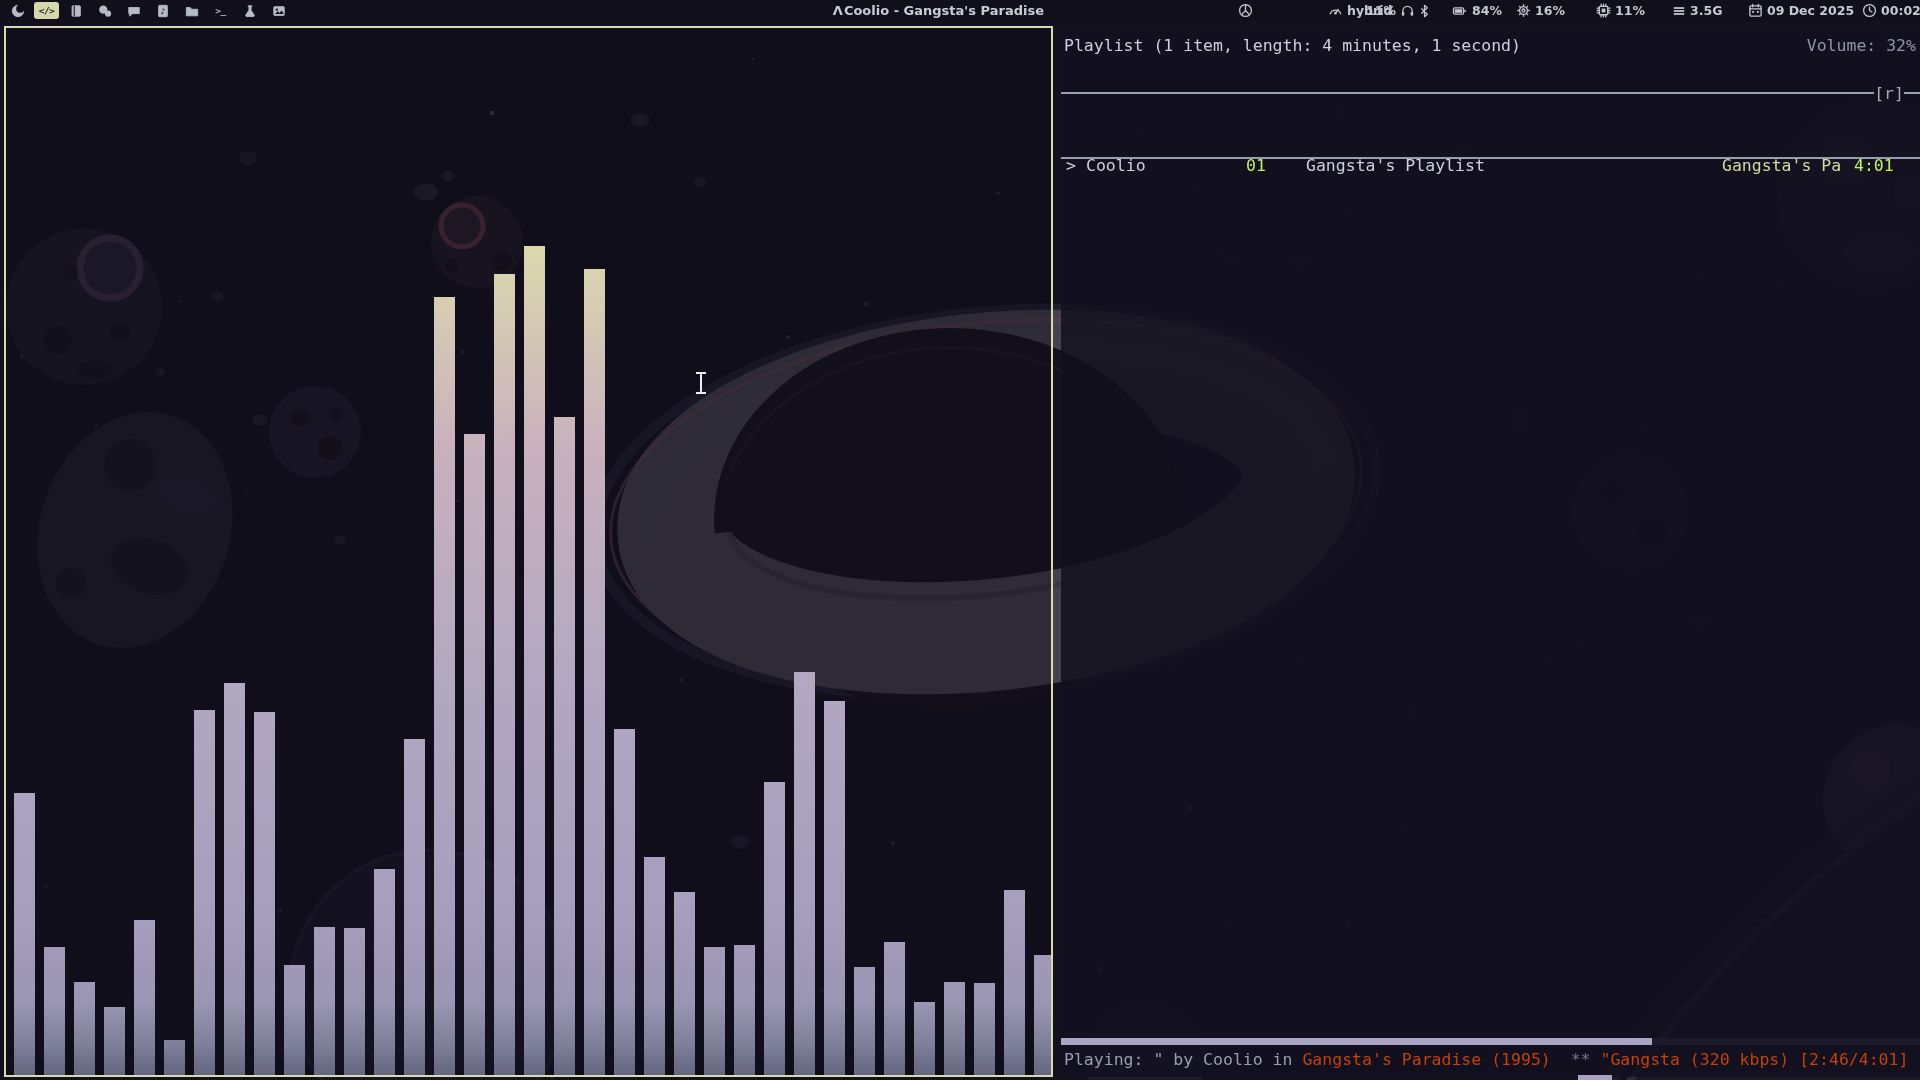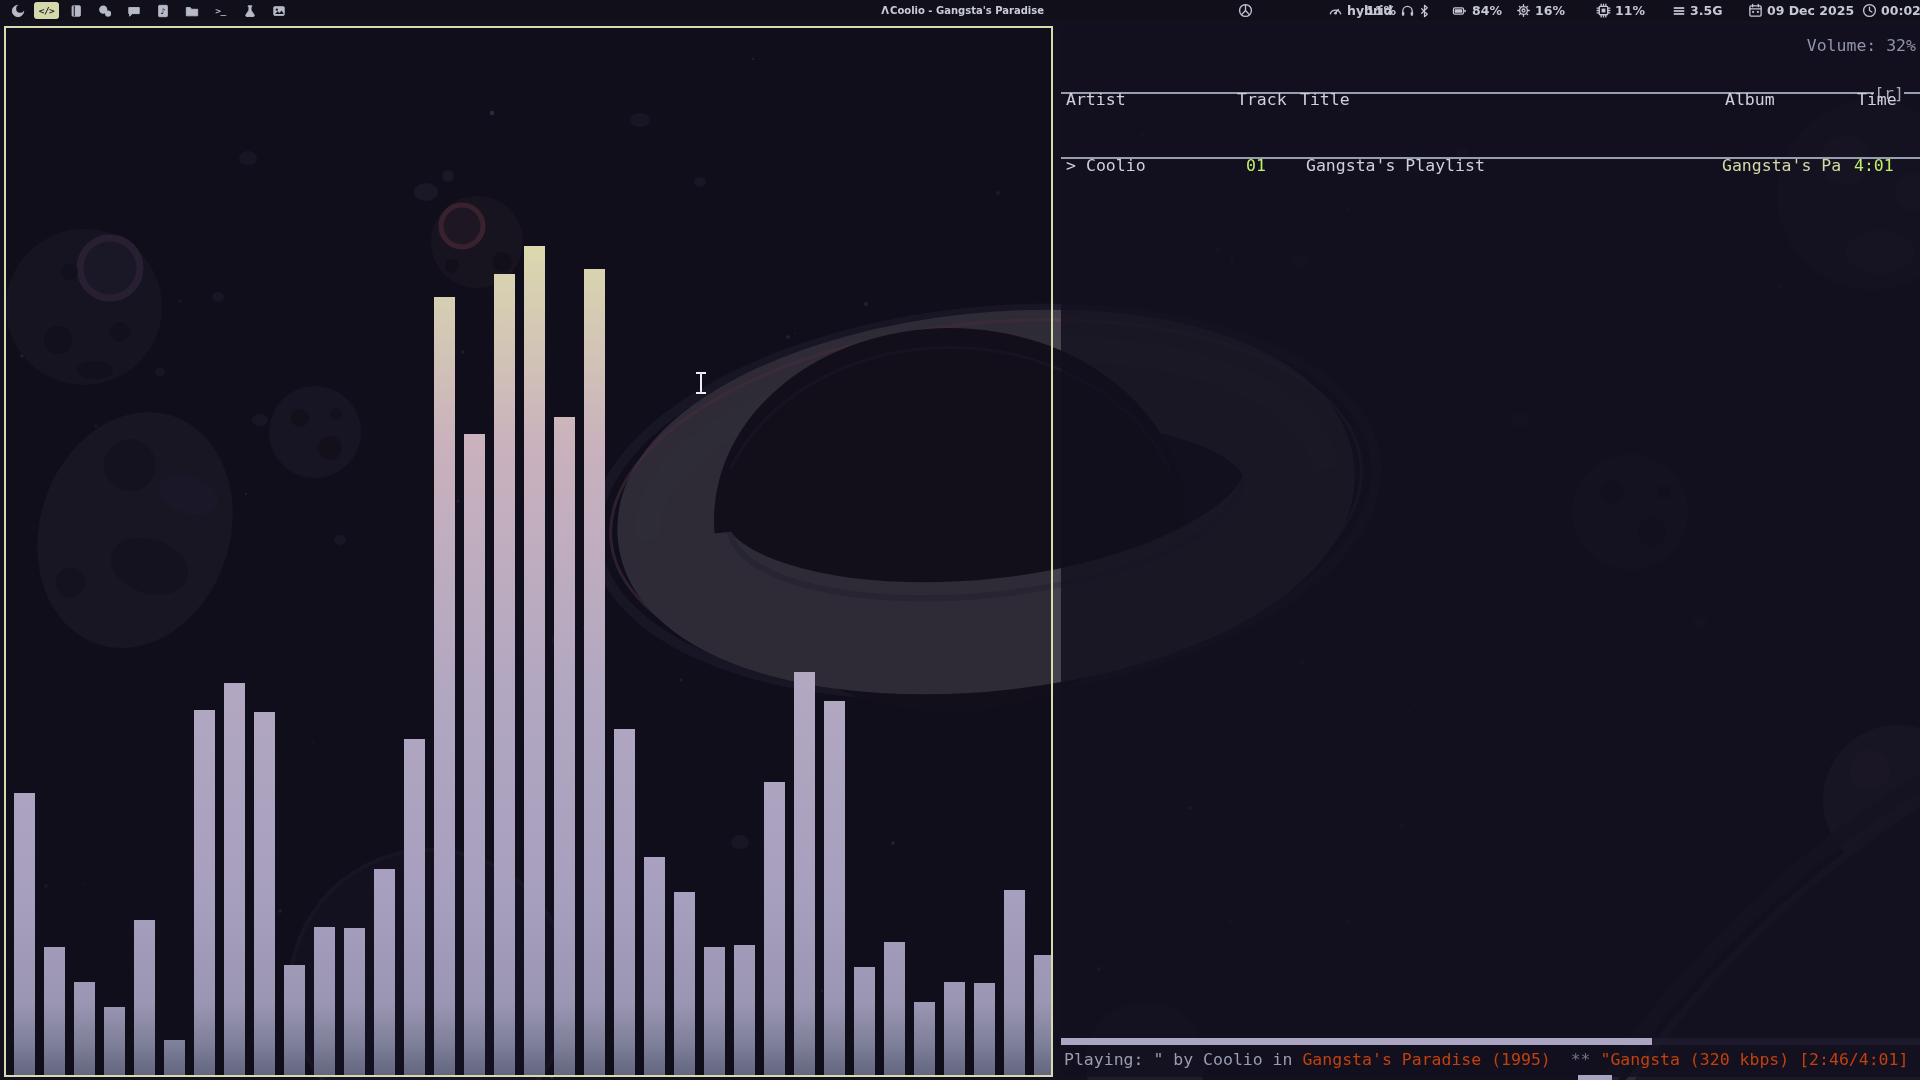--- a/index.html
+++ b/index.html
@@ -12,21 +12,21 @@
           display:flex;align-items:center}
   .ws-strip{position:absolute;left:3px;top:0;height:21px;display:flex;align-items:center}
   .ws{width:29px;height:21px;display:flex;align-items:center;justify-content:center}
   .ws .pill{width:25px;height:17px;border-radius:3px;display:flex;align-items:center;justify-content:center}
   .ws.active .pill{background:#d5d8ab}
   .ws svg{display:block}
   .ws .ico{fill:#b7bac7;stroke:#b7bac7}
   .ws .glyph{font-family:"DejaVu Sans Mono",monospace;font-weight:700;font-size:9.5px;color:#b7bac7;letter-spacing:-0.5px}
   .ws.active .glyph{color:#23222c}
   .bar-title{position:absolute;top:0;right:876px;height:21px;line-height:21px;color:#c9ccd6;
-             font-weight:700;font-size:10px;white-space:nowrap}
+             font-weight:700;font-size:13px;white-space:nowrap}
   .bar-title .ticon{font-weight:700;margin-right:1px}
   .tray-item{position:absolute;top:0;height:21px;display:flex;align-items:center;gap:4px;
              color:#c6c9d4;font-weight:700;font-size:12.5px;white-space:nowrap}
   .tray-item svg{display:block}
   .tico{stroke:#c3c6d2;fill:none;stroke-width:1.4;stroke-linecap:round;stroke-linejoin:round}
   .tico-f{fill:#c3c6d2;stroke:none}
   
   .viz-window{position:absolute;left:4px;top:26px;width:1049px;height:1051px;box-sizing:border-box;
               border:2px solid #d8dbae;background:rgba(14,12,24,.42);overflow:hidden;z-index:3}
   .bar{position:absolute;bottom:0;width:21px;
@@ -436,35 +436,29 @@
       <div class="bar" style="left: 1028px; width: 21px; height: 120px;"></div>
     </div>
   <div class="ibeam">
     <span class="cap top"></span>
     <span class="stem"></span>
     <span class="cap bot"></span>
   </div>
 </div>
 
 <div class="player-window">
+  <div class="t-line pl-title">Playlist (1 item, length: 4 minutes, 1 second)</div>
   <div class="t-line pl-volume">Volume: 32%</div>
 
   <div class="sep-r">
     <span class="ln f1"></span>
     <span>[r]</span>
     <span class="ln f2"></span>
   </div>
 
-  <div class="t-header">
-    <span class="hcell" style="left:5px">Artist</span>
-    <span class="hcell" style="left:176px">Track</span>
-    <span class="hcell" style="left:239px">Title</span>
-    <span class="hcell" style="left:664px">Album</span>
-    <span class="hcell" style="left:796px">Time</span>
-  </div>
   <div class="sep2"></div>
 
   <div class="t-row">
     <span class="rcell" style="left:5px">&gt;</span>
     <span class="rcell" style="left:25px">Coolio</span>
     <span class="rcell c-track" style="left:185px">01</span>
     <span class="rcell" style="left:245px">Gangsta's Playlist</span>
     <span class="rcell c-album" style="left:661px">Gangsta's Pa</span>
     <span class="rcell c-time" style="left:793px">4:01</span>
   </div>

